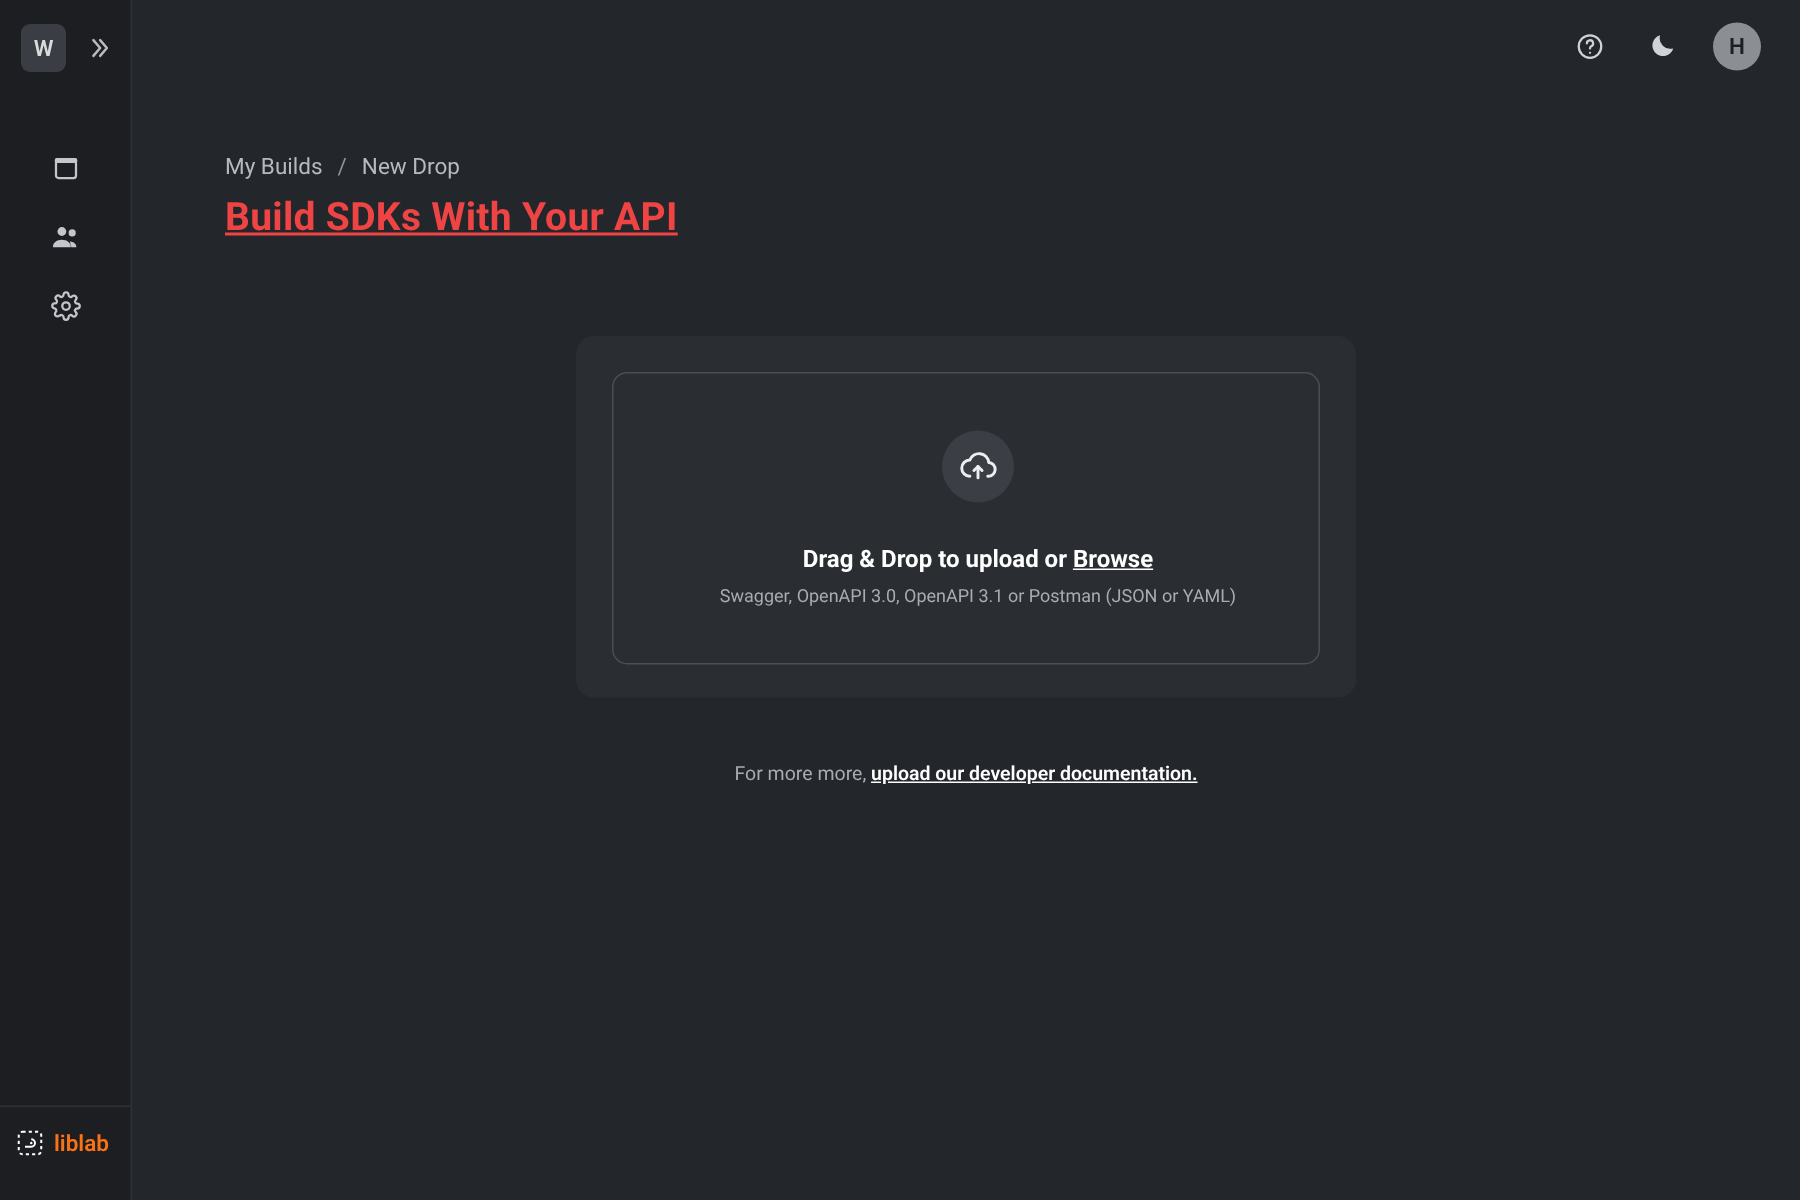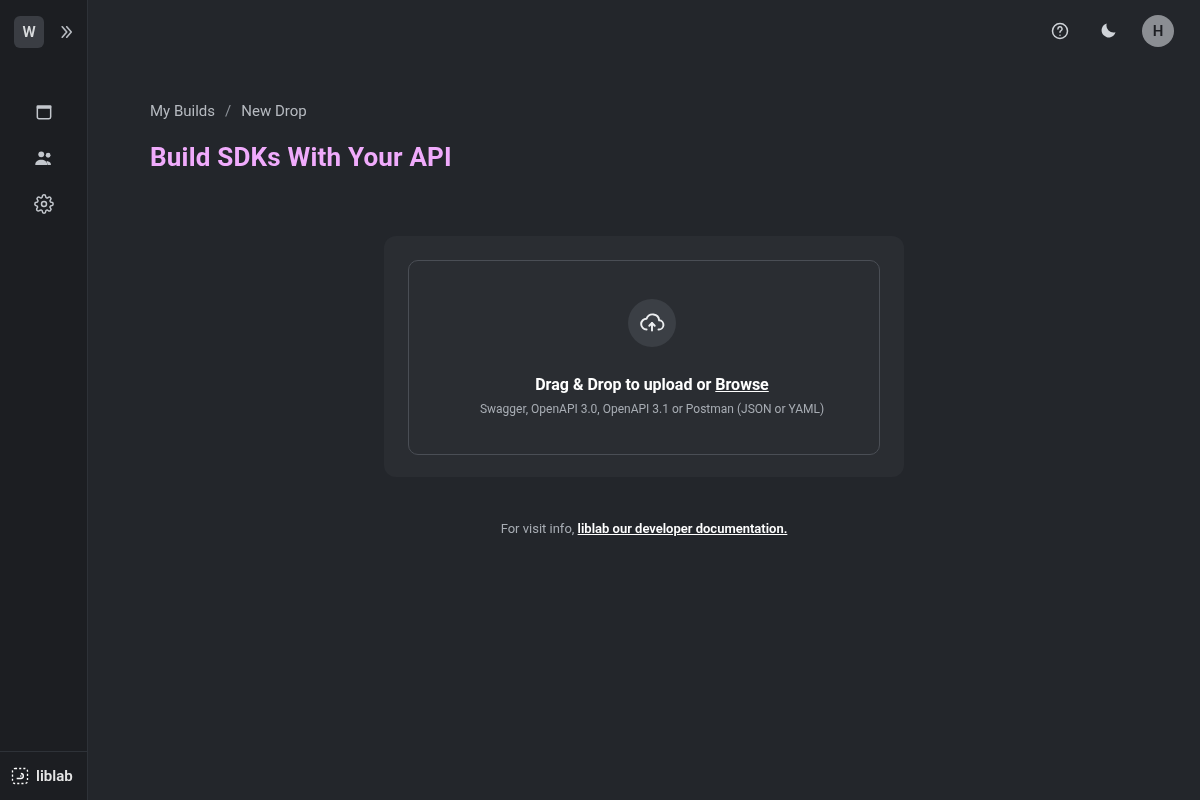--- a/index.html
+++ b/index.html
@@ -40,25 +40,25 @@
   .sidebar-nav {
     display: flex; flex-direction: column; align-items: center;
     gap: 2px; padding-top: 28px;
   }
   .nav-item {
     width: 44px; height: 44px;
     display: flex; align-items: center; justify-content: center;
     color: #c3c7cd; cursor: pointer; border-radius: 8px;
   }
   .brand {
-    position: absolute; left: 0; right: 0; bottom: 0;
+    position: absolute; left: 0; right: 0; bottom: 14px;
     border-top: 1px solid #2e3238;
     display: flex; align-items: center; gap: 6px;
     padding: 14px 10px 14px 10px;
-    color: #e5e5e5; font-weight: 600; font-size: 15px;
+    color: #f97316; font-weight: 600; font-size: 15px;
   }
   .brand svg { flex: 0 0 auto; }
 
   
   .main { flex: 1; display: flex; flex-direction: column; }
   .topbar {
     height: 62px; flex: 0 0 62px;
     display: flex; align-items: center; justify-content: flex-end;
     padding: 0 26px 0 16px; gap: 20px;
   }
@@ -72,25 +72,25 @@
     width: 32px; height: 32px; border-radius: 50%;
     background: #8b8e93; color: #1d1f23;
     display: flex; align-items: center; justify-content: center;
     font-weight: 600; font-size: 15px; cursor: pointer;
   }
 
   
   .content { padding: 40px 62px 0 62px; }
   .breadcrumb {
     display: flex; align-items: center; gap: 10px;
-    color: #b6bac0; font-size: 15px; margin-bottom: 22px;
+    color: #b6bac0; font-size: 15px; margin-bottom: 10px;
   }
   .breadcrumb a { color: #b6bac0; text-decoration: none; cursor: pointer; }
   .breadcrumb .sep { color: #8d9299; }
-  h1.page-title { font-size: 26px; font-weight: 700; color: #f0abfc; letter-spacing: .2px; }
+  h1.page-title { font-size: 26px; font-weight: 700; color: #ef4444; letter-spacing: .2px; text-decoration: underline; }
 
   .upload-card {
     width: 520px; margin: 64px auto 0 auto;
     background: #2a2d32;
     border-radius: 12px;
     padding: 24px 24px 22px 24px;
   }
   .dropzone {
     border: 1px solid #4a4e55;
     border-radius: 10px;
@@ -209,17 +209,17 @@
             </svg>
           </div>
           <div class="dz-title">
             <span>Drag &amp; Drop to upload or </span><span class="browse">Browse</span>
           </div>
           <div class="dz-sub">Swagger, OpenAPI 3.0, OpenAPI 3.1 or Postman (JSON or YAML)</div>
         </div>
       </div>
 
       <div class="info-line">
-        <span>For visit info, </span><a>liblab our developer documentation.</a>
+        <span>For more more, </span><a>upload our developer documentation.</a>
       </div>
     </div>
   </main>
 </div>
 
 </body></html>

